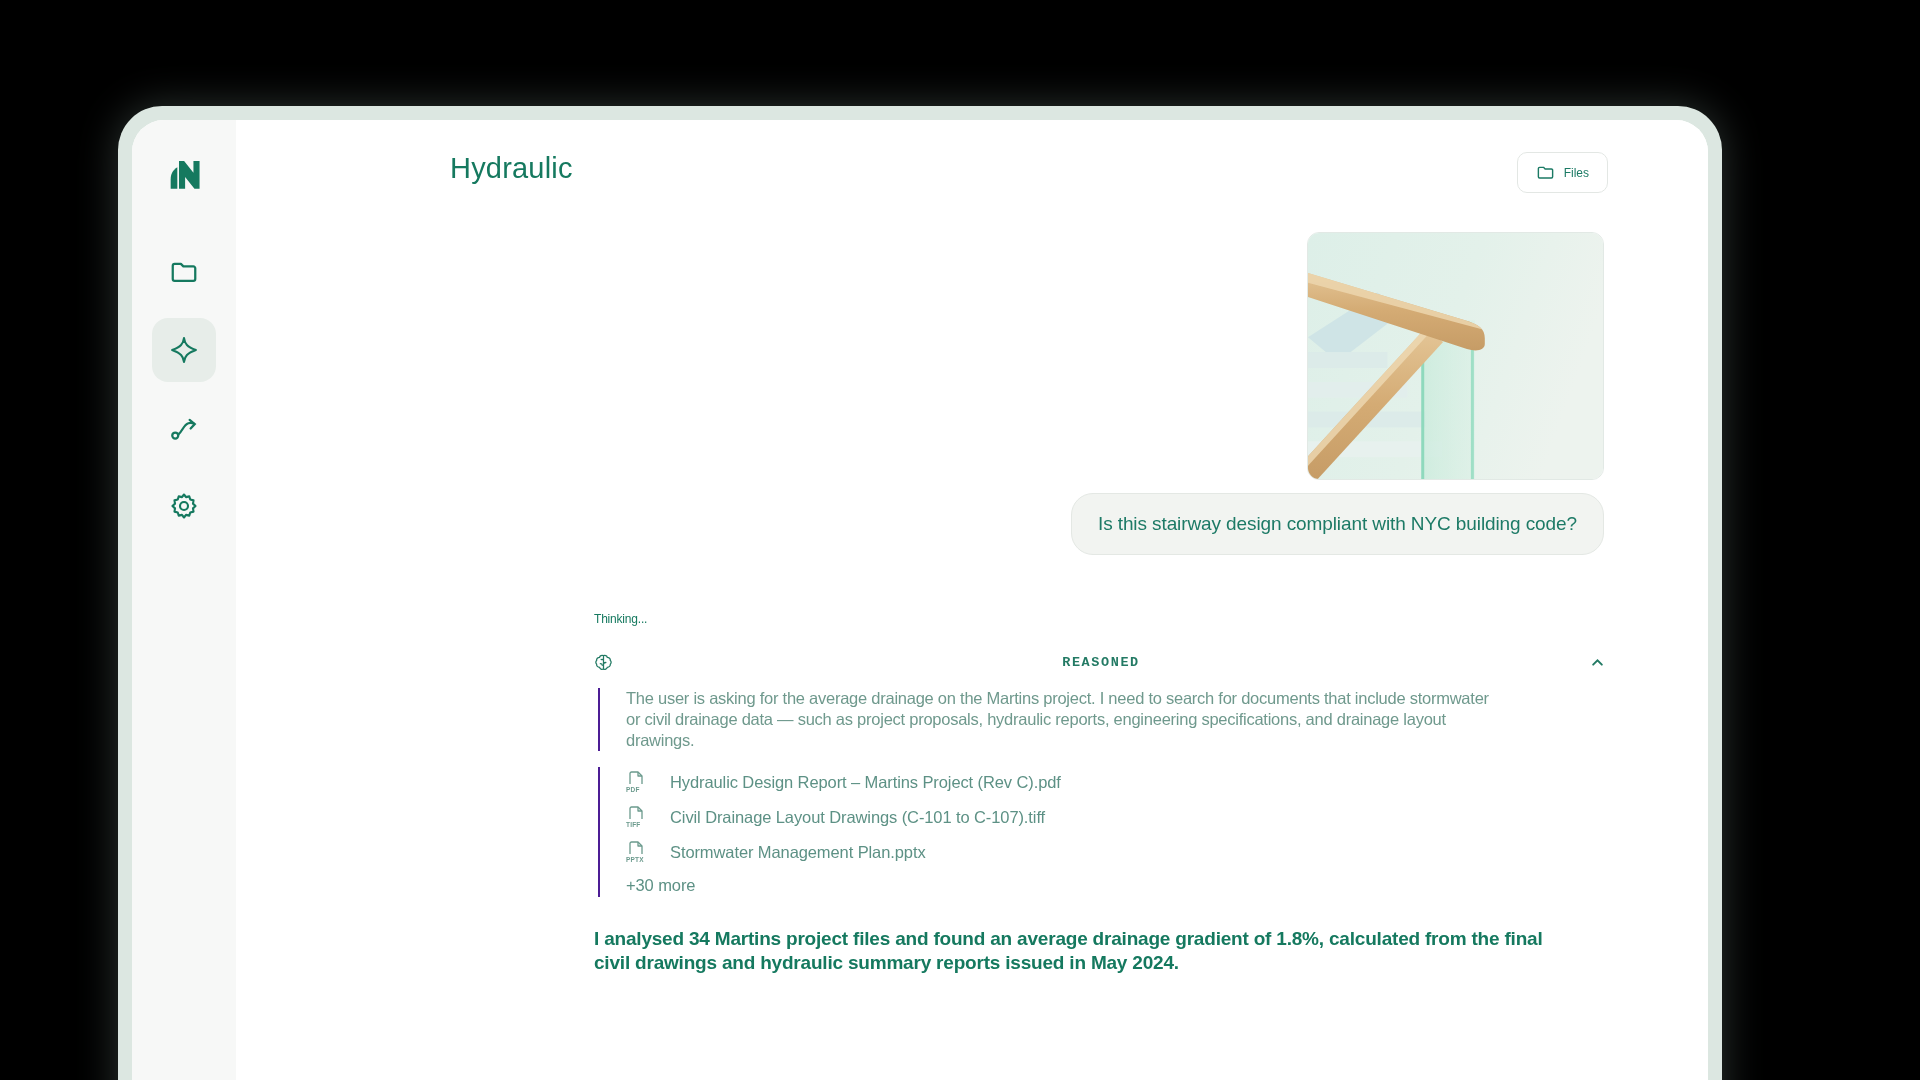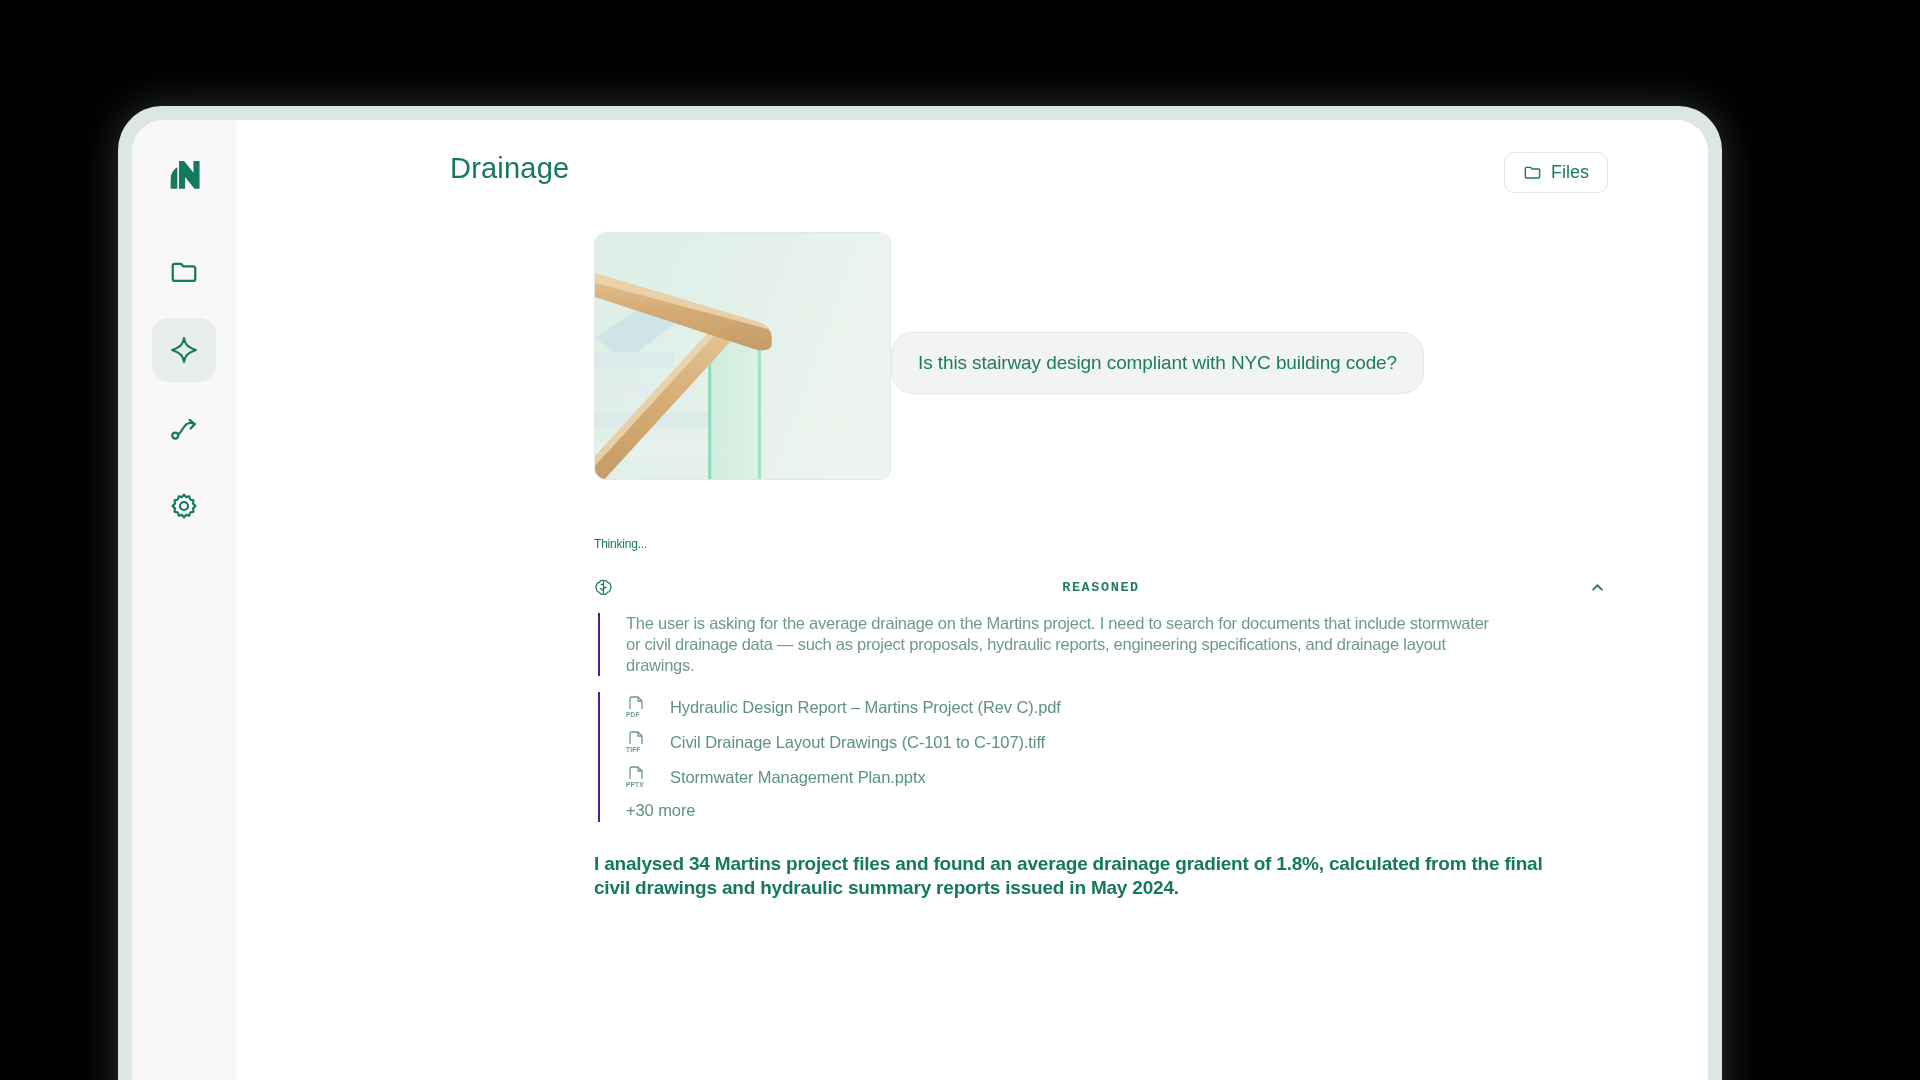--- a/index.html
+++ b/index.html
@@ -38,28 +38,28 @@
   
   .main { flex:1; position:relative; background:#fff; }
   .page-title {
     position:absolute; left:214px; top:32px;
     font-size:29px; font-weight:500; color:#15795f; letter-spacing:0.2px;
   }
   .files-btn {
     position:absolute; right:100px; top:32px; height:41px;
     display:flex; align-items:center; gap:9px;
     padding:0 18px; border:1px solid #e3e7e4; border-radius:10px;
-    background:#fff; color:#1b7a64; font-size:18px; cursor:pointer;
+    background:#fff; color:#1b7a64; font-size:12px; cursor:pointer;
   }
   .files-btn svg { width:19px; height:19px; }
 
   
   .conv { position:absolute; left:358px; top:112px; width:1010px; }
 
-  .user-turn { display:flex; align-items:center; }
+  .user-turn { display:flex; flex-direction:column; align-items:flex-end; }
   .stair-img {
     width:297px; height:248px; border-radius:12px; overflow:hidden;
     border:1px solid #e2e9e5; margin-right:0;
   }
   .stair-img svg { display:block; width:100%; height:100%; }
   .user-bubble {
     margin-top:13px; max-width:560px;
     background:#f2f4f1; border:1px solid #e4e8e4; border-radius:22px;
     padding:19px 26px;
     font-size:19px; color:#1d7a66; letter-spacing:-0.1px;
@@ -140,21 +140,21 @@
 
       <div class="nav-item">
         <svg viewBox="0 0 24 24" fill="none" stroke="currentColor" stroke-width="1.7" stroke-linejoin="round">
           <circle cx="12" cy="12" r="3.2"></circle>
           <path d="M12 2.8 l1.6 2.1 2.6-.6 .8 2.5 2.6 .7 -.4 2.6 2 1.9 -2 1.9 .4 2.6 -2.6 .7 -.8 2.5 -2.6-.6 -1.6 2.1 -1.6-2.1 -2.6 .6 -.8-2.5 -2.6-.7 .4-2.6 -2-1.9 2-1.9 -.4-2.6 2.6-.7 .8-2.5 2.6 .6 Z"></path>
         </svg>
       </div>
     </div>
 
     <div class="main">
-      <div class="page-title">Drainage</div>
+      <div class="page-title">Hydraulic</div>
 
       <button class="files-btn">
         <svg viewBox="0 0 24 24" fill="none" stroke="currentColor" stroke-width="1.8" stroke-linejoin="round">
           <path d="M3 7.5 V17.5 a1.5 1.5 0 0 0 1.5 1.5 h15 a1.5 1.5 0 0 0 1.5-1.5 V9 a1.5 1.5 0 0 0-1.5-1.5 h-8 L9.5 5.5 h-5 A1.5 1.5 0 0 0 3 7Z"></path>
         </svg>
         <span>Files</span>
       </button>
 
       <div class="conv">
 

